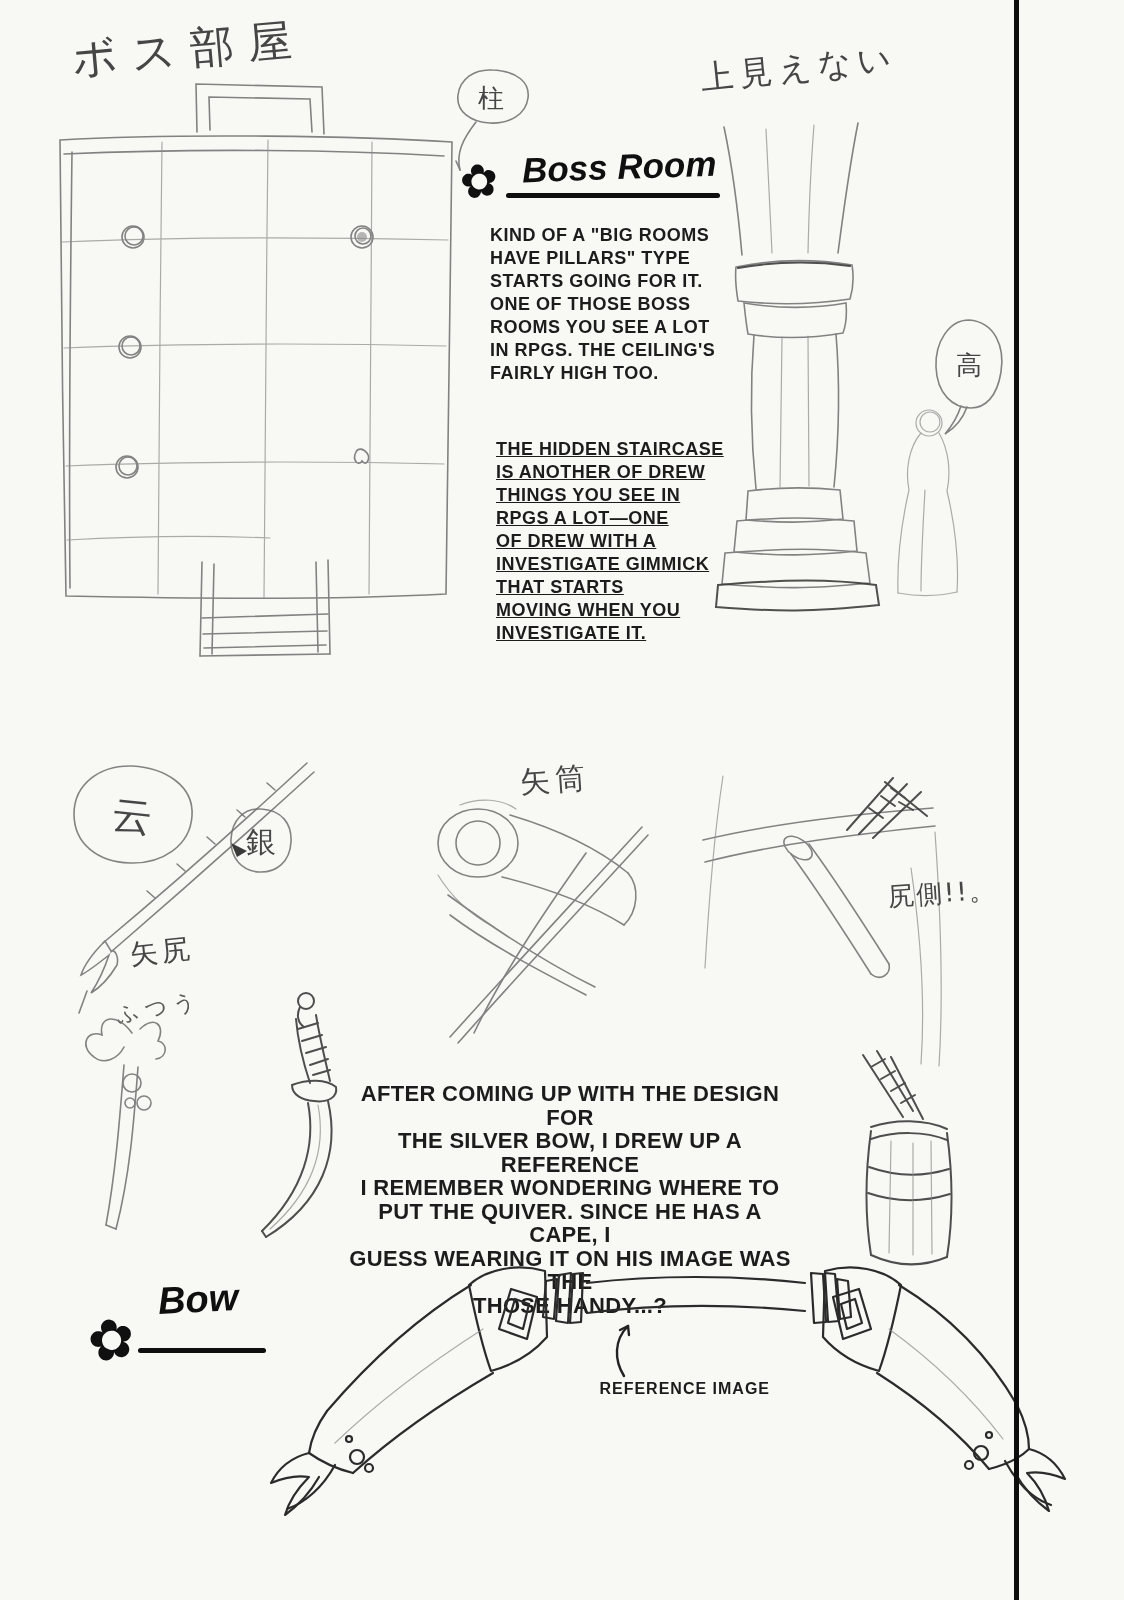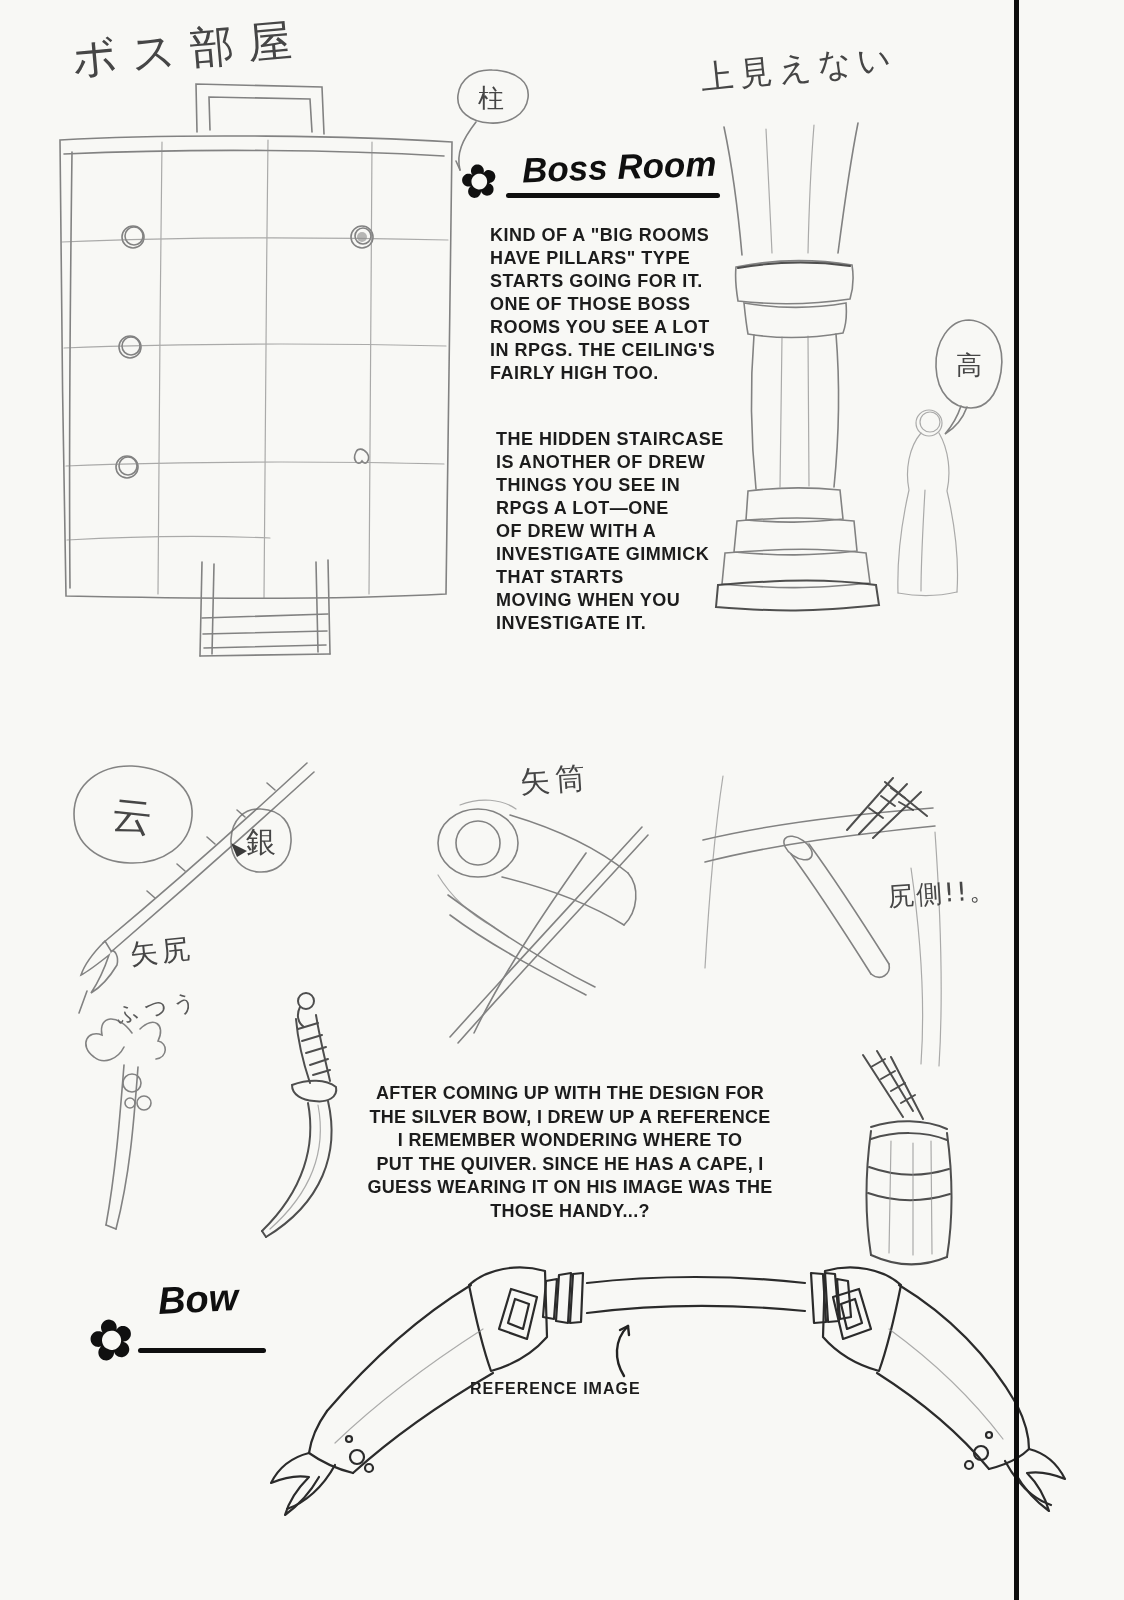--- a/index.html
+++ b/index.html
@@ -2,26 +2,26 @@
 <html><head>
 <meta charset="utf-8">
 <style>
   * { margin:0; padding:0; box-sizing:border-box; }
   html,body { width:1124px; height:1600px; }
   body { position:relative; background:#f8f8f5; overflow:hidden;
          font-family:"Liberation Sans", sans-serif; }
   .abs { position:absolute; }
   .comic { font-weight:bold; color:#1c1c1c; }
   .p-left  { font-size:18px; line-height:23px; letter-spacing:0.5px; }
-  .p-center{ font-size:18px; line-height:23.5px; letter-spacing:0.3px; text-align:center; }
+  .p-center{ font-size:22px; line-height:23.5px; letter-spacing:0.3px; text-align:center; }
   .heading { font-style:italic; font-weight:bold; color:#0f0f0f; }
   .rule { background:#0f0f0f; height:5px; border-radius:3px; }
   .jp { font-family:"DejaVu Sans","Liberation Sans",sans-serif; color:#464646; font-weight:normal; }
   .flower { color:#101010; line-height:1; }
-  .caption { font-size:16px; letter-spacing:1px; text-align:left; }
+  .caption { font-size:16px; letter-spacing:1px; text-align:right; }
   svg { overflow:visible; }
   .pencil  { stroke:#6e6e6e; fill:none; stroke-width:1.6; stroke-linecap:round; opacity:.85; }
   .pencil2 { stroke:#8a8a8a; fill:none; stroke-width:1.2; stroke-linecap:round; opacity:.7; }
   .dark    { stroke:#3c3c3c; fill:none; stroke-width:2;   stroke-linecap:round; opacity:.9; }
   .ink     { stroke:#2b2b2b; fill:none; stroke-width:2.2; stroke-linecap:round; stroke-linejoin:round; }
 </style>
 </head>
 <body>
 
 <div class="abs jp" style="left:72px; top:20px; font-size:44px; letter-spacing:14px; transform:rotate(-5deg); white-space:nowrap;">ボス部屋</div>
@@ -83,21 +83,21 @@
 <div class="abs comic p-left" style="left:490px; top:224px; width:270px;">
     <div>KIND OF A "BIG ROOMS</div>
     <div>HAVE PILLARS" TYPE</div>
     <div>STARTS GOING FOR IT.</div>
     <div>ONE OF THOSE BOSS</div>
     <div>ROOMS YOU SEE A LOT</div>
     <div>IN RPGS. THE CEILING'S</div>
     <div>FAIRLY HIGH TOO.</div>
   </div>
 
-<div class="abs comic p-left" style="left:496px; top:428px; width:270px;">
+<div class="abs comic p-left" style="left:496px; top:438px; width:270px;text-decoration:underline;">
     <div>THE HIDDEN STAIRCASE</div>
     <div>IS ANOTHER OF DREW</div>
     <div>THINGS YOU SEE IN</div>
     <div>RPGS A LOT—ONE</div>
     <div>OF DREW WITH A</div>
     <div>INVESTIGATE GIMMICK</div>
     <div>THAT STARTS</div>
     <div>MOVING WHEN YOU</div>
     <div>INVESTIGATE IT.</div>
   </div>

